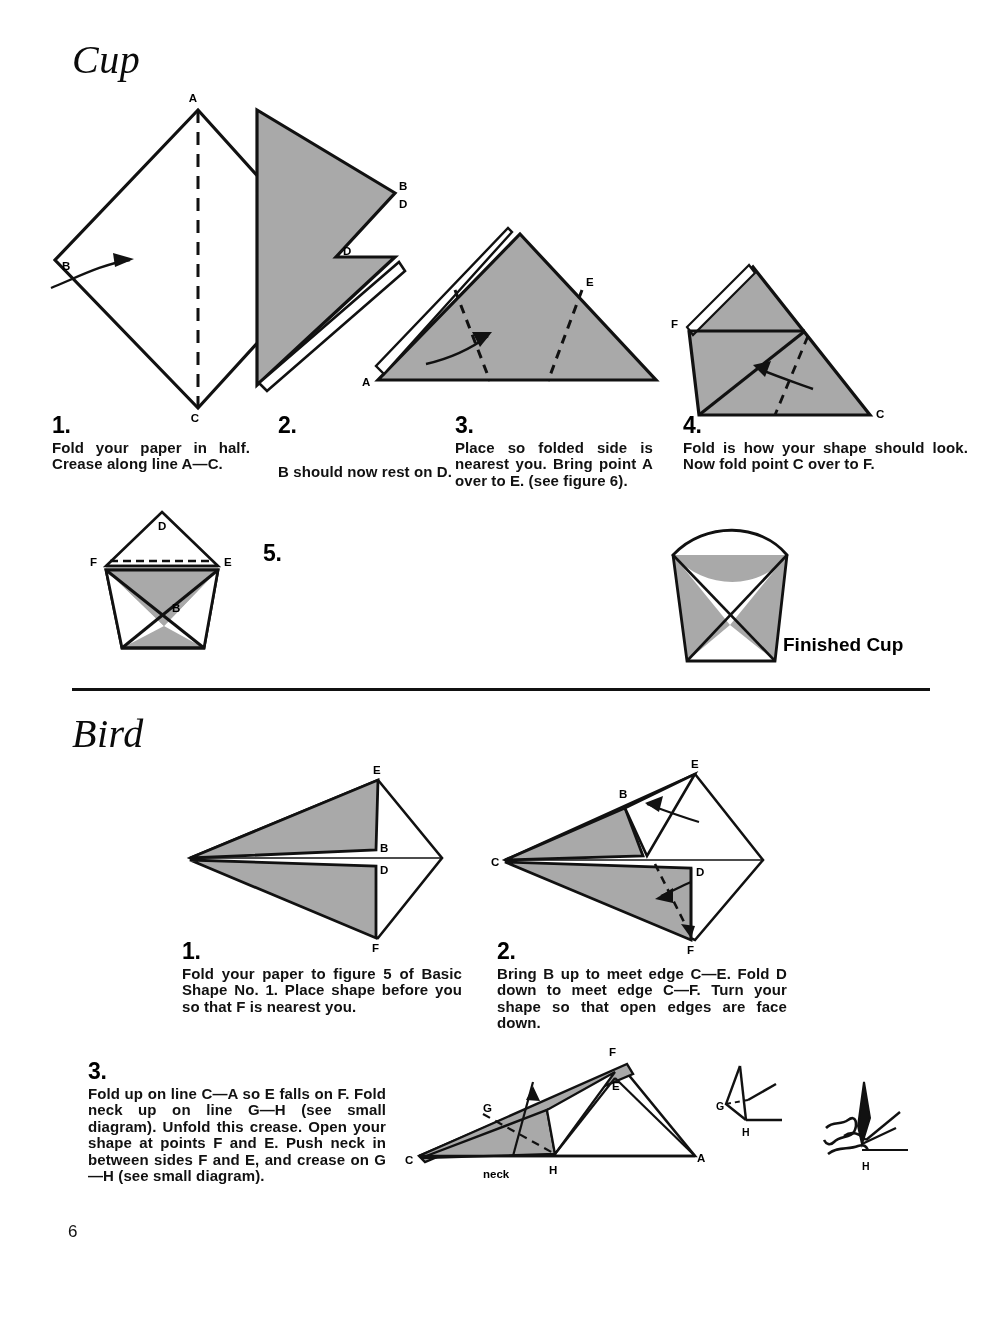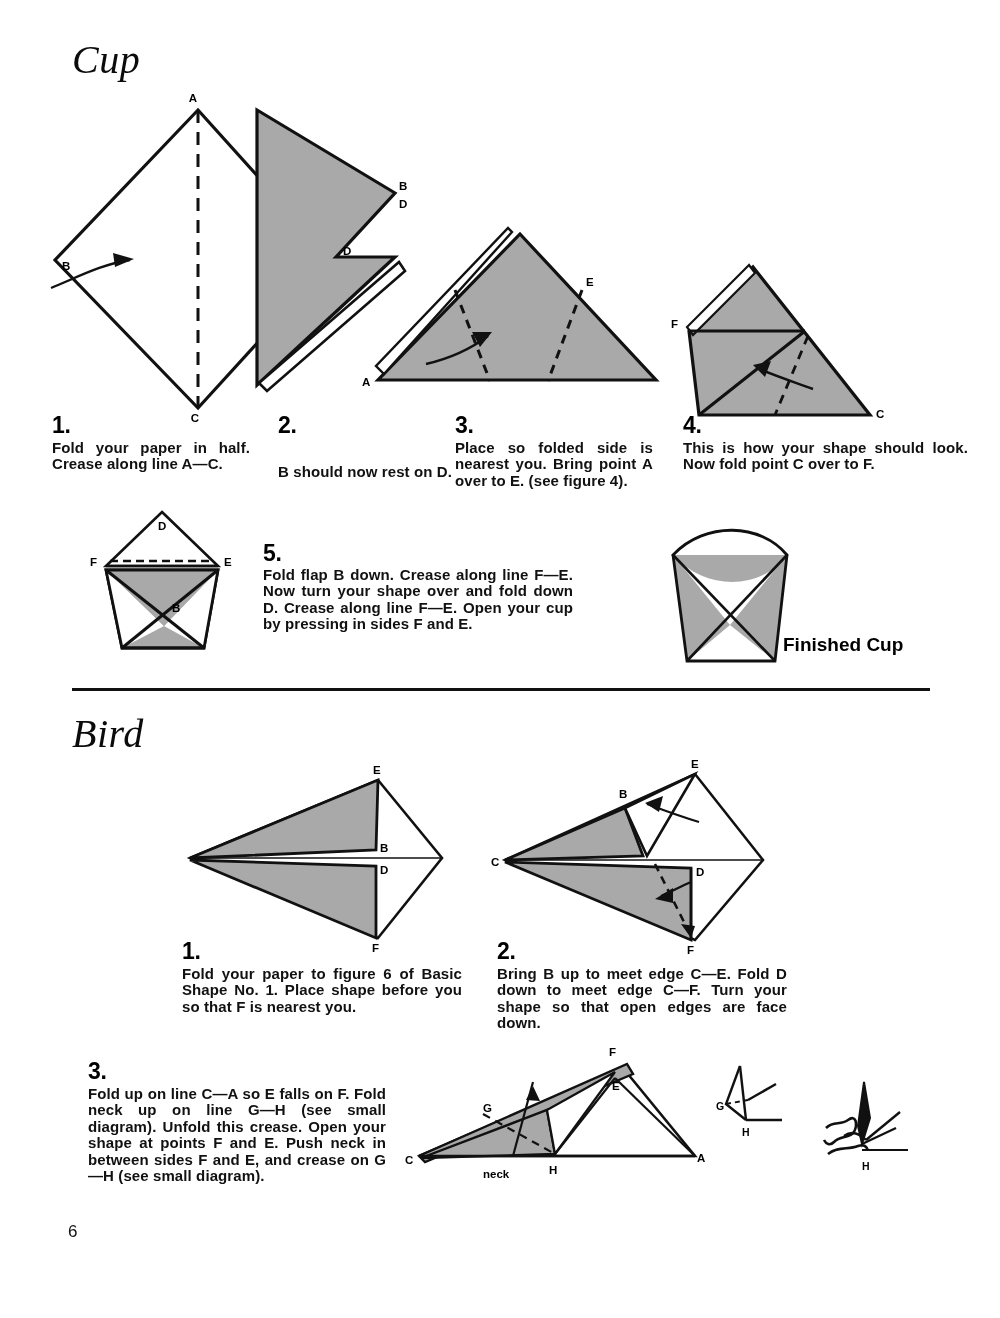--- a/index.html
+++ b/index.html
@@ -143,24 +143,24 @@
     </svg>
   </div>
 
   <div class="step-num" style="left:52px; top:412px;">1.</div>
   <div class="step-text" style="left:52px; top:440px; width:198px;">Fold your paper in half. Crease along line A—C.</div>
 
   <div class="step-num" style="left:278px; top:412px;">2.</div>
   <div class="step-text" style="left:278px; top:464px; width:185px;">B should now rest on D.</div>
 
   <div class="step-num" style="left:455px; top:412px;">3.</div>
-  <div class="step-text" style="left:455px; top:440px; width:198px;">Place so folded side is nearest you. Bring point A over to E. (see figure 4).</div>
+  <div class="step-text" style="left:455px; top:440px; width:198px;">Place so folded side is nearest you. Bring point A over to E. (see figure 6).</div>
 
   <div class="step-num" style="left:683px; top:412px;">4.</div>
-  <div class="step-text" style="left:683px; top:440px; width:285px;">This is how your shape should look. Now fold point C over to F.</div>
+  <div class="step-text" style="left:683px; top:440px; width:285px;">Fold is how your shape should look. Now fold point C over to F.</div>
 
   <div class="fig" style="left:88px; top:508px;">
     <svg width="175" height="155" viewBox="0 0 175 155">
       <polygon points="74,4 130,58 18,58" fill="#ffffff" stroke="#111" stroke-width="2.6"></polygon>
       <polygon points="18,62 130,62 116,140 34,140" fill="#a9a9a9" stroke="#111" stroke-width="2.8"></polygon>
       <polygon points="18,62 76,118 34,140" fill="#ffffff" stroke="none"></polygon>
       <polygon points="130,62 76,118 116,140" fill="#ffffff" stroke="none"></polygon>
       <polygon points="18,62 76,118 130,62" fill="#a9a9a9" stroke="none"></polygon>
       <polygon points="18,62 130,62 116,140 34,140" fill="none" stroke="#111" stroke-width="2.8"></polygon>
       <line x1="18" y1="62" x2="116" y2="140" stroke="#111" stroke-width="3"></line>
@@ -168,21 +168,20 @@
       <line x1="18" y1="58" x2="130" y2="58" stroke="#111" stroke-width="2.6"></line>
       <line x1="22" y1="53" x2="126" y2="53" stroke="#111" stroke-width="2.6" stroke-dasharray="8,5"></line>
       <text class="lbl" x="70" y="22">D</text>
       <text class="lbl" x="2" y="58">F</text>
       <text class="lbl" x="136" y="58">E</text>
       <text class="lbl" x="84" y="104">B</text>
     </svg>
   </div>
 
   <div class="step-num" style="left:263px; top:540px;">5.</div>
-  <div class="step-text" style="left:263px; top:567px; width:310px;">Fold flap B down. Crease along line F—E. Now turn your shape over and fold down D. Crease along line F—E. Open your cup by pressing in sides F and E.</div>
 
   <div class="fig" style="left:635px; top:513px;">
     <svg width="190" height="160" viewBox="0 0 190 160">
       <path d="M 38,42 C 70,8 126,10 152,42 C 126,78 70,78 38,42 Z" fill="#ffffff" stroke="#111" stroke-width="2.8"></path>
       <polygon points="38,42 152,42 140,148 52,148" fill="#a9a9a9" stroke="none"></polygon>
       <polygon points="38,42 95,112 52,148" fill="#a9a9a9" stroke="none"></polygon>
       <polygon points="152,42 95,112 140,148" fill="#a9a9a9" stroke="none"></polygon>
       <path d="M 38,42 C 70,78 126,78 152,42 L 140,148 L 52,148 Z" fill="#ffffff" stroke="none"></path>
       <polygon points="38,42 95,112 52,148" fill="#a9a9a9" stroke="none"></polygon>
       <polygon points="152,42 95,112 140,148" fill="#a9a9a9" stroke="none"></polygon>
@@ -226,21 +225,21 @@
       <path d="M 178,128 L 160,139 L 178,143 Z" fill="#111"></path>
       <text class="lbl" x="196" y="8">E</text>
       <text class="lbl" x="124" y="38">B</text>
       <text class="lbl" x="-4" y="106">C</text>
       <text class="lbl" x="201" y="116">D</text>
       <text class="lbl" x="192" y="194">F</text>
     </svg>
   </div>
 
   <div class="step-num" style="left:182px; top:938px;">1.</div>
-  <div class="step-text" style="left:182px; top:966px; width:280px;">Fold your paper to figure 6 of Basic Shape No. 1. Place shape before you so that F is nearest you.</div>
+  <div class="step-text" style="left:182px; top:966px; width:280px;">Fold your paper to figure 5 of Basic Shape No. 1. Place shape before you so that F is nearest you.</div>
 
   <div class="step-num" style="left:497px; top:938px;">2.</div>
   <div class="step-text" style="left:497px; top:966px; width:290px;">Bring B up to meet edge C—E. Fold D down to meet edge C—F. Turn your shape so that open edges are face down.</div>
 
   <div class="step-num" style="left:88px; top:1058px;">3.</div>
   <div class="step-text" style="left:88px; top:1086px; width:298px;">Fold up on line C—A so E falls on F.  Fold neck up on line G—H (see small diagram).  Unfold this crease. Open your shape at points F and E. Push neck in between sides F and E, and crease on G—H (see small diagram).</div>
 
   <div class="fig" style="left:405px; top:1042px;">
     <svg width="305" height="150" viewBox="0 0 305 150">
       <polygon points="14,114 218,26 290,114" fill="#ffffff" stroke="#111" stroke-width="2.6"></polygon>

